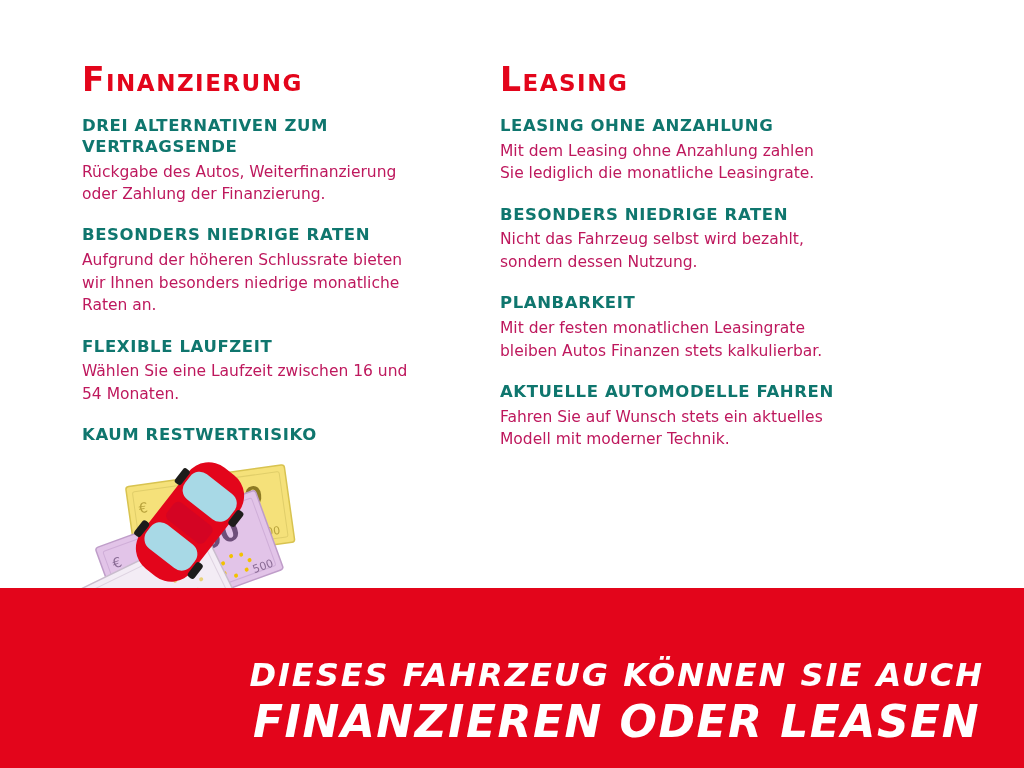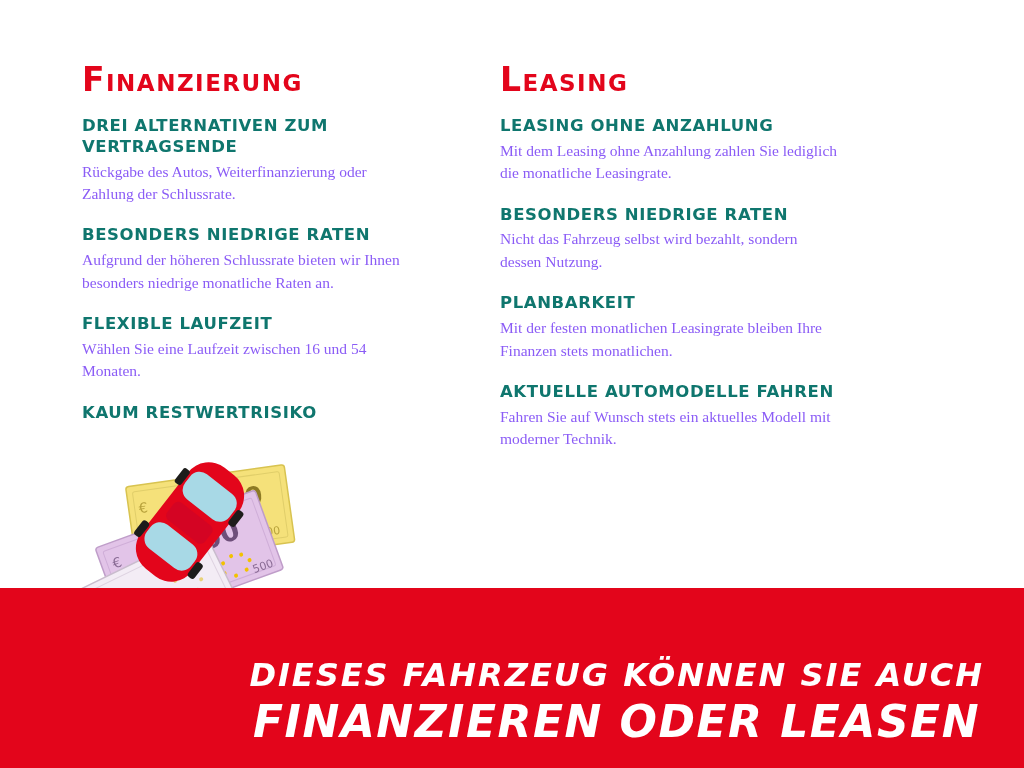--- a/index.html
+++ b/index.html
@@ -55,26 +55,25 @@
   .block-head {
     color: #0f766e;
     font-weight: bold;
     font-size: 16.5px;
     letter-spacing: 0.6px;
     line-height: 1.25;
     margin: 0 0 3px 0;
     text-transform: uppercase;
   }
   .block-body {
-    color: #8b5cf6;
+    color: #be185d;
     font-size: 15.5px;
     line-height: 1.45;
     margin: 0;
     font-weight: 400;
-    font-family: Liberation Serif, serif;
   }
 
   
   .illustration {
     position: absolute;
     left: 70px;
     top: 452px;
     width: 270px;
     height: 200px;
   }
@@ -119,21 +118,21 @@
 
 <div class="page">
 
   <div class="columns">
 
     <div class="column">
       <h2 class="col-title">Finanzierung</h2>
 
       <div class="block">
         <h3 class="block-head">DREI ALTERNATIVEN ZUM VERTRAGSENDE</h3>
-        <p class="block-body">Rückgabe des Autos, Weiterfinanzierung oder Zahlung der Schlussrate.</p>
+        <p class="block-body">Rückgabe des Autos, Weiterfinanzierung oder Zahlung der Finanzierung.</p>
       </div>
 
       <div class="block">
         <h3 class="block-head">BESONDERS NIEDRIGE RATEN</h3>
         <p class="block-body">Aufgrund der höheren Schlussrate bieten wir Ihnen besonders niedrige monatliche Raten an.</p>
       </div>
 
       <div class="block">
         <h3 class="block-head">FLEXIBLE LAUFZEIT</h3>
         <p class="block-body">Wählen Sie eine Laufzeit zwischen 16 und 54 Monaten.</p>
@@ -152,21 +151,21 @@
         <p class="block-body">Mit dem Leasing ohne Anzahlung zahlen Sie lediglich die monatliche Leasingrate.</p>
       </div>
 
       <div class="block">
         <h3 class="block-head">BESONDERS NIEDRIGE RATEN</h3>
         <p class="block-body">Nicht das Fahrzeug selbst wird bezahlt, sondern dessen Nutzung.</p>
       </div>
 
       <div class="block">
         <h3 class="block-head">PLANBARKEIT</h3>
-        <p class="block-body">Mit der festen monatlichen Leasingrate bleiben Ihre Finanzen stets monatlichen.</p>
+        <p class="block-body">Mit der festen monatlichen Leasingrate bleiben Autos Finanzen stets kalkulierbar.</p>
       </div>
 
       <div class="block">
         <h3 class="block-head">AKTUELLE AUTOMODELLE FAHREN</h3>
         <p class="block-body">Fahren Sie auf Wunsch stets ein aktuelles Modell mit moderner Technik.</p>
       </div>
     </div>
 
   </div>
 

